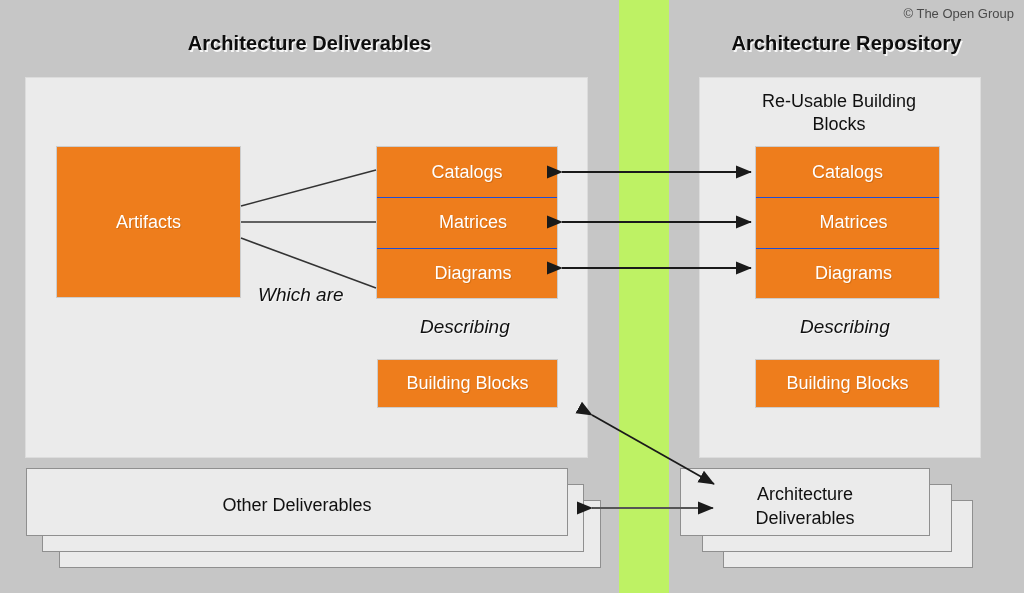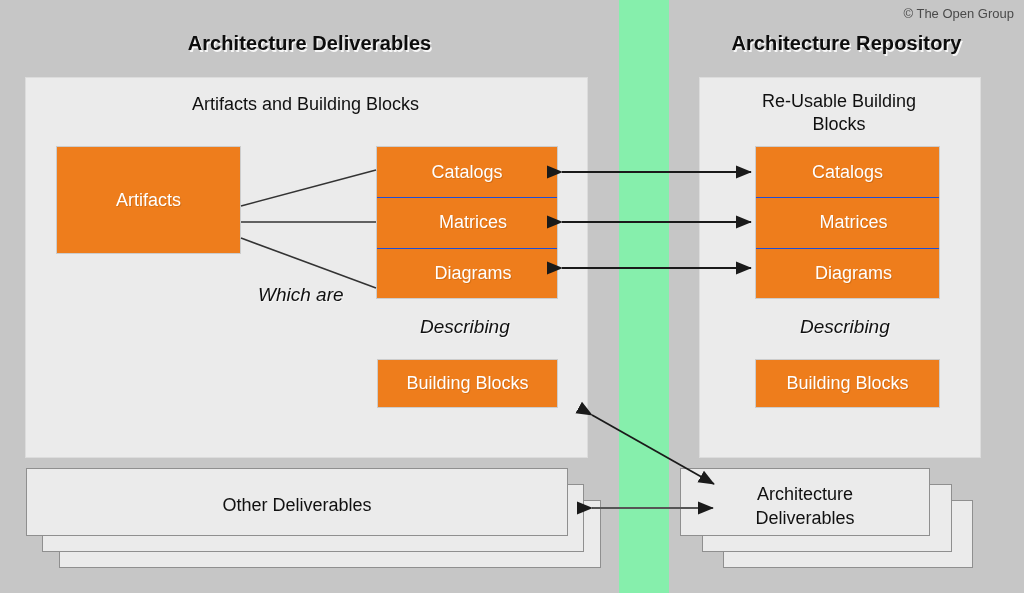--- a/index.html
+++ b/index.html
@@ -7,21 +7,21 @@
     padding: 0;
     background: #ffffff;
   }
   body {
     font-family: "Liberation Sans", sans-serif;
   }
   #stage {
     position: relative;
     width: 1024px;
     height: 593px;
-    background: #86efac;
+    background: #bef264;
     overflow: hidden;
   }
 
   
   .panel {
     position: absolute;
     background: #c6c6c6;
   }
   #panel-left  { left: 0px;   top: 0px; width: 619px; height: 593px; }
   #panel-right { left: 669px; top: 0px; width: 355px; height: 593px; }
@@ -88,21 +88,21 @@
     position: relative;
     width: 100%;
     text-align: center;
   }
   .orange-stack .orange + .orange {
     border-top: 1px solid #1d4ed8;
     padding-left: 12px;
   }
 
   #artifacts-box {
-    left: 56px; top: 146px; width: 185px; height: 108px;
+    left: 56px; top: 146px; width: 185px; height: 152px;
     border: 1px solid #cccccc;
   }
 
   #stack-left  { left: 376px; top: 146px; width: 182px; height: 153px; }
   #stack-right { left: 755px; top: 146px; width: 185px; height: 153px; }
   .orange-stack .orange { height: 50px; }
   #stack-left  .orange { height: 50.3px; }
   #stack-right .orange { height: 50.3px; }
 
   #bb-left  { left: 377px; top: 359px; width: 181px; height: 49px; border: 1px solid #cccccc; }
@@ -168,21 +168,20 @@
   <div class="panel" id="panel-right"></div>
 
   <div class="copyright">© The Open Group</div>
 
   <div class="panel-title" id="title-left" style="left:0px; width:619px;">Architecture Deliverables</div>
   <div class="panel-title" id="title-right" style="left:669px; width:355px;">Architecture Repository</div>
 
   <div class="content-box" id="content-left"></div>
   <div class="content-box" id="content-right"></div>
 
-  <div class="content-heading" id="heading-left">Artifacts and Building Blocks</div>
   <div class="content-heading" id="heading-right">Re-Usable Building<br>Blocks</div>
 
   <div class="orange" id="artifacts-box">Artifacts</div>
 
   <div class="orange-stack" id="stack-left">
     <div class="orange">Catalogs</div>
     <div class="orange">Matrices</div>
     <div class="orange">Diagrams</div>
   </div>
 

